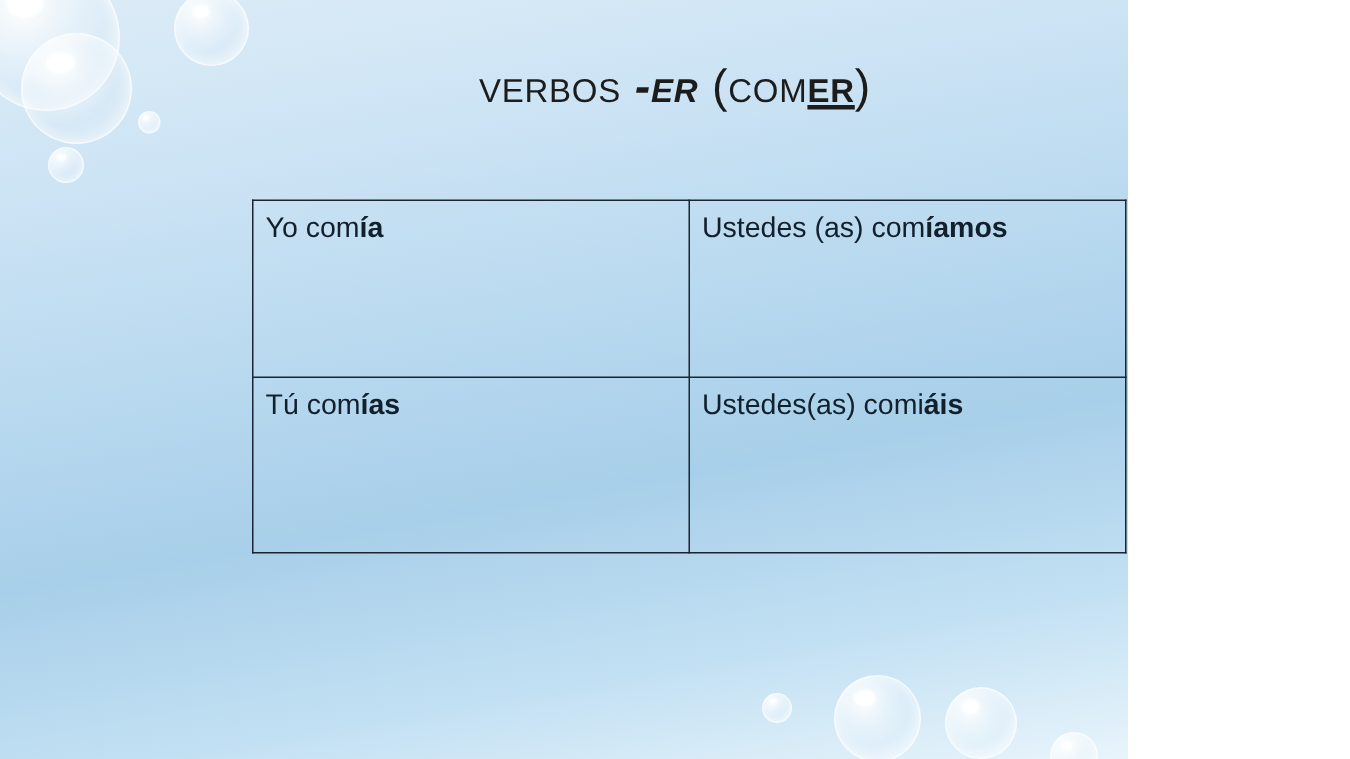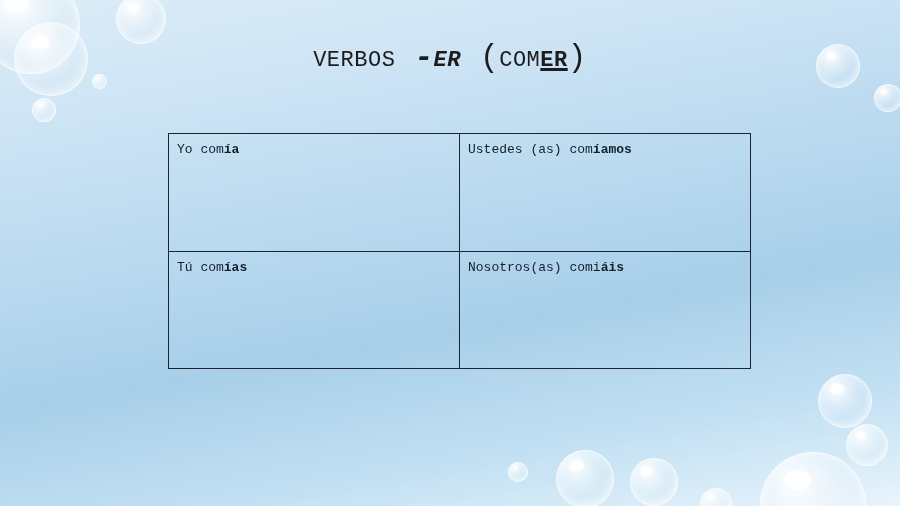--- a/index.html
+++ b/index.html
@@ -7,25 +7,24 @@
     padding: 0;
   }
   body {
     width: 900px;
     height: 506px;
     overflow: hidden;
     font-family: "Liberation Sans", sans-serif;
   }
   .slide {
     position: relative;
-    width: 900px;
+    width: 752px;
     height: 506px;
     background: linear-gradient(170deg, #dcecf7 0%, #cfe5f5 18%, #b7d8ef 45%, #a8cfe9 62%, #c2e0f3 82%, #e8f4fb 100%);
     overflow: hidden;
-    font-family: Liberation Mono, monospace;
   }
   
   .bubble {
     position: absolute;
     border-radius: 50%;
     background: radial-gradient(circle at 33% 28%, rgba(255,255,255,0.92) 0%, rgba(255,255,255,0.38) 34%, rgba(255,255,255,0.10) 58%, rgba(255,255,255,0.26) 84%, rgba(255,255,255,0.55) 100%);
     border: 1px solid rgba(255,255,255,0.75);
     box-shadow: inset 0 0 10px rgba(255,255,255,0.7);
     pointer-events: none;
   }
@@ -68,21 +67,21 @@
   table.conj {
     border-collapse: collapse;
     width: 564px;
     height: 236px;
     table-layout: fixed;
   }
   table.conj td {
     border: 1px solid #1b2430;
     vertical-align: top;
     padding: 8px 0 0 8px;
-    font-size: 13px;
+    font-size: 19px;
     color: #12202c;
     line-height: 1.2;
   }
   table.conj td.left { width: 282px; }
   table.conj td.right { width: 282px; }
   table.conj tr { height: 78.6px; }
   b.accent { font-weight: bold; }
 </style>
 </head>
 <body>
@@ -112,19 +111,19 @@
 
   <div class="table-wrap">
     <table class="conj">
       <tbody>
         <tr>
           <td class="left"><span>Yo com</span><b class="accent">ía</b></td>
           <td class="right"><span>Ustedes (as) com</span><b class="accent">íamos</b></td>
         </tr>
         <tr>
           <td class="left"><span>Tú com</span><b class="accent">ías</b></td>
-          <td class="right"><span>Nosotros(as) comi</span><b class="accent">áis</b></td>
+          <td class="right"><span>Ustedes(as) comi</span><b class="accent">áis</b></td>
         </tr>
       </tbody>
     </table>
   </div>
 
 </div>
 
 </body></html>

